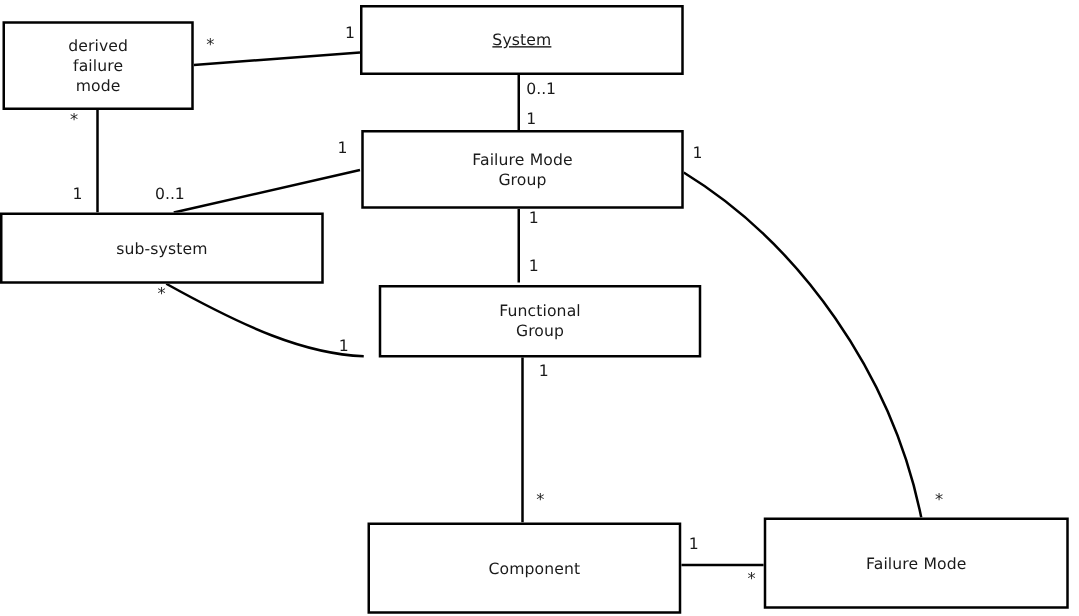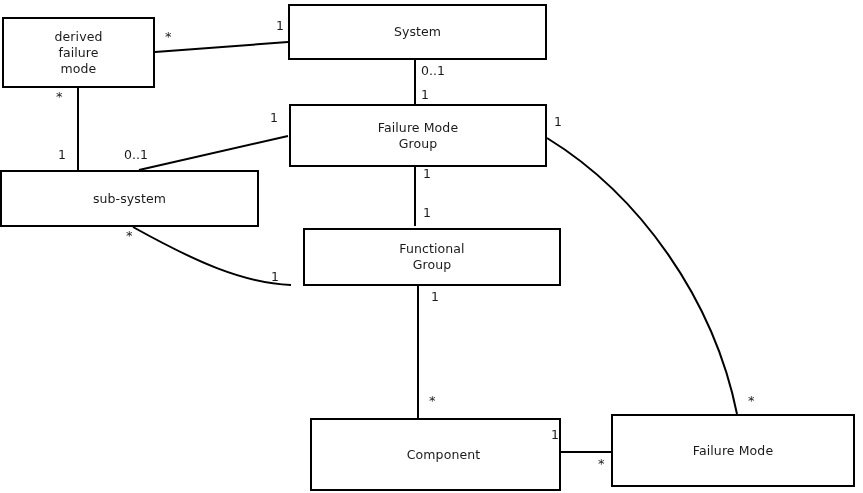--- a/index.html
+++ b/index.html
@@ -72,35 +72,35 @@
       <path d="M 418 284 L 418 418" fill="none" stroke="#000000" stroke-width="2" stroke-linecap="butt"></path>
       <path d="M 545 452 L 611 452" fill="none" stroke="#000000" stroke-width="2" stroke-linecap="butt"></path>
     </svg>
 
   <div id="boxes-layer">
       <div class="uml-class-box" style="left: 2px; top: 17px; width: 153px; height: 71px;">
         <div class="uml-class-name">derived
 failure
 mode</div>
       </div>
-      <div class="uml-class-box" style="left: 288px; top: 4px; width: 259px; height: 56px;">
+      <div class="uml-class-box" style="left: 288px; top: 4px; width: 259px; height: 56px; text-decoration: underline;">
         <div class="uml-class-name">System</div>
       </div>
       <div class="uml-class-box" style="left: 289px; top: 104px; width: 258px; height: 63px;">
         <div class="uml-class-name">Failure Mode
 Group</div>
       </div>
       <div class="uml-class-box" style="left: 0px; top: 170px; width: 259px; height: 57px; align-items: center;">
         <div class="uml-class-name">sub-system</div>
       </div>
       <div class="uml-class-box" style="left: 291px; top: 228px; width: 258px; height: 58px; margin-left: 12px;">
         <div class="uml-class-name">Functional
 Group</div>
       </div>
-      <div class="uml-class-box" style="left: 310px; top: 418px; width: 251px; height: 73px; padding-left: 16px;">
+      <div class="uml-class-box" style="left: 294px; top: 418px; width: 251px; height: 73px; padding-left: 16px;">
         <div class="uml-class-name">Component</div>
       </div>
       <div class="uml-class-box" style="left: 611px; top: 414px; width: 244px; height: 73px;">
         <div class="uml-class-name">Failure Mode</div>
       </div>
     </div>
   <div id="labels-layer">
       <div class="multiplicity-label mult-star" style="left: 165px; top: 31px;">*</div>
       <div class="multiplicity-label" style="left: 276px; top: 19px;">1</div>
       <div class="multiplicity-label" style="left: 421px; top: 64px;">0..1</div>

